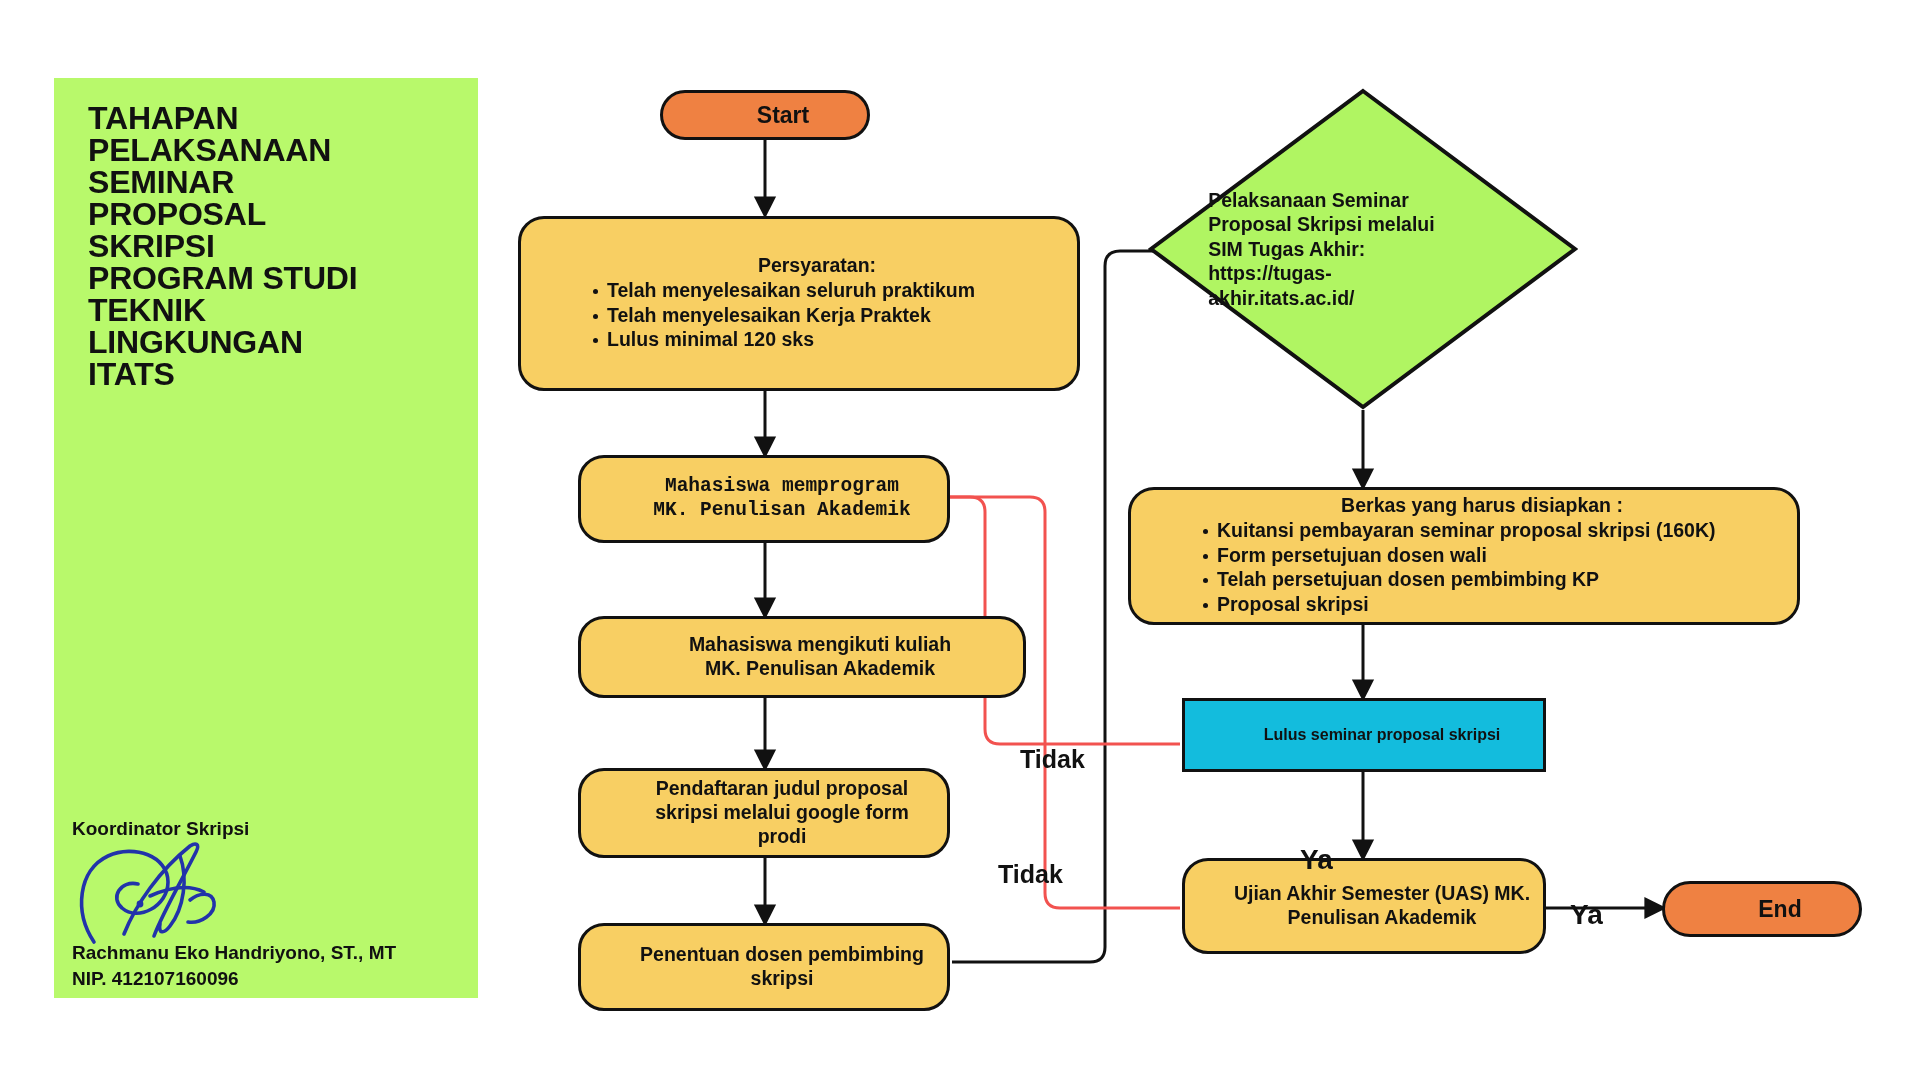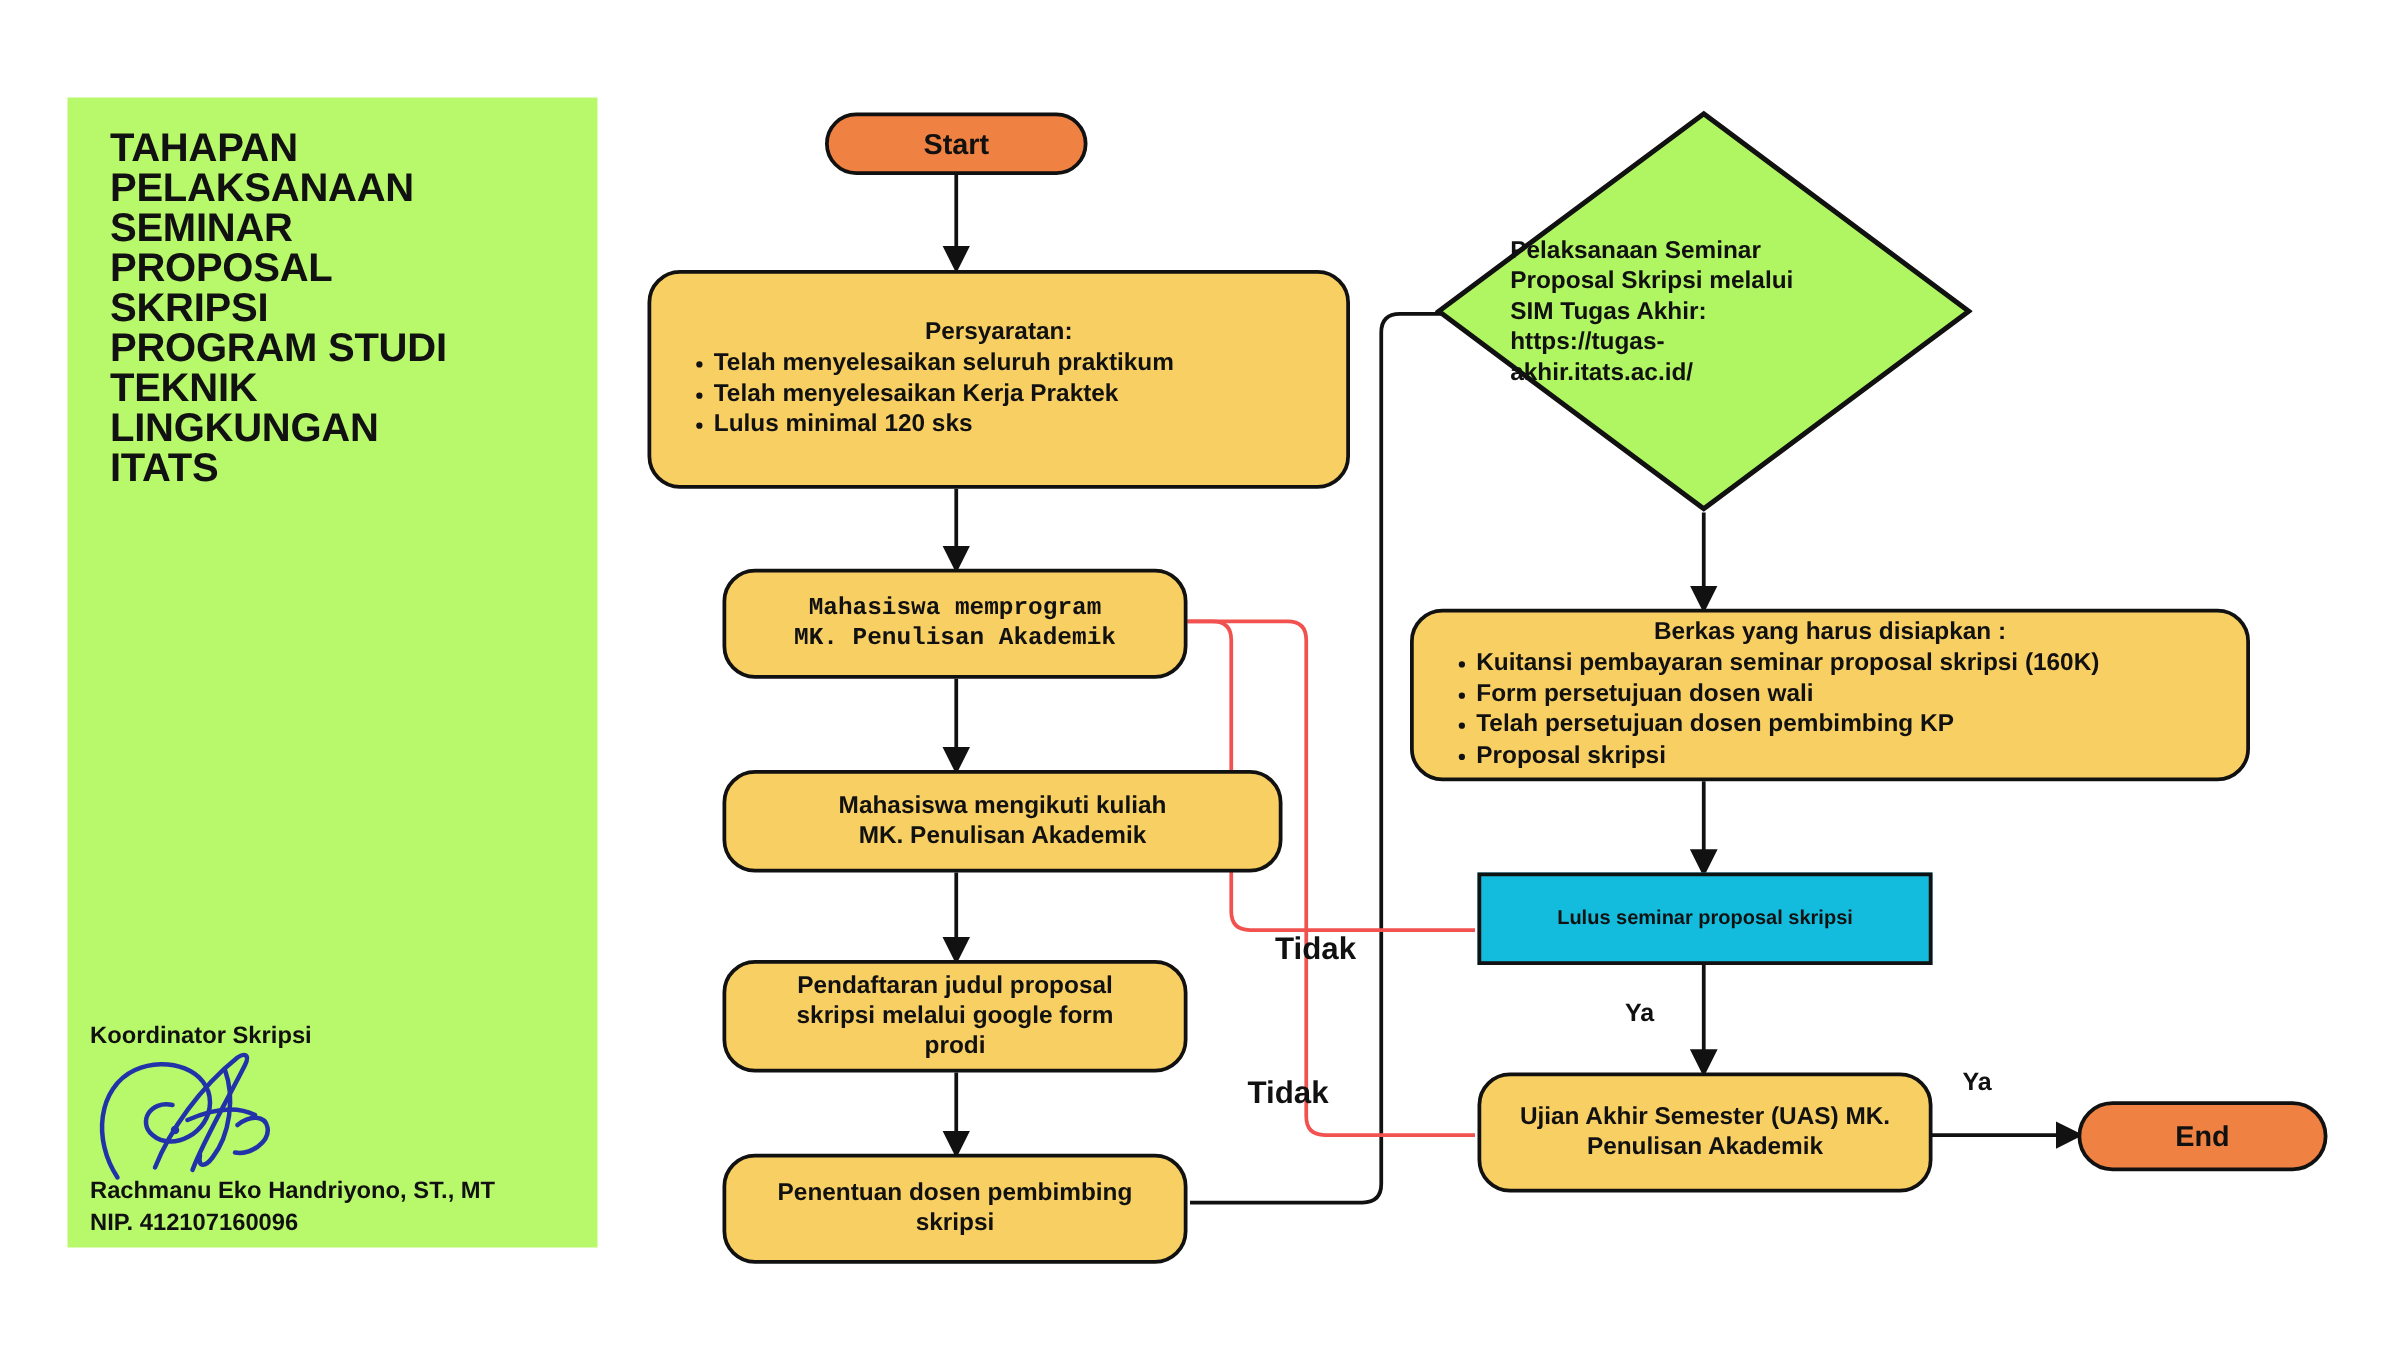--- a/index.html
+++ b/index.html
@@ -91,20 +91,21 @@
     border-radius: 26px;
   }
   .node.process-cyan {
     background: #13bcdd;
     font-size: 16px;
   }
   .node .inner {
     width: 100%;
     padding: 0 10px;
     box-sizing: border-box;
+    margin-left: 36px;
   }
   .node .heading {
     display: block;
     text-align: center;
     margin-bottom: 1px;
   }
   .node ul {
     margin: 0;
     padding: 0 0 0 26px;
     list-style: none;
@@ -148,21 +149,21 @@
   }
 
   
   .edge-label {
     position: absolute;
     font-size: 25px;
     font-weight: bold;
     color: #111111;
     white-space: nowrap;
   }
-  .edge-label.small { font-size: 20px; }
+  .edge-label.small { font-size: 28px; margin-top: 44px; }
 
   
   .wires {
     position: absolute;
     left: 0;
     top: 0;
     width: 1920px;
     height: 1080px;
     pointer-events: none;
   }

